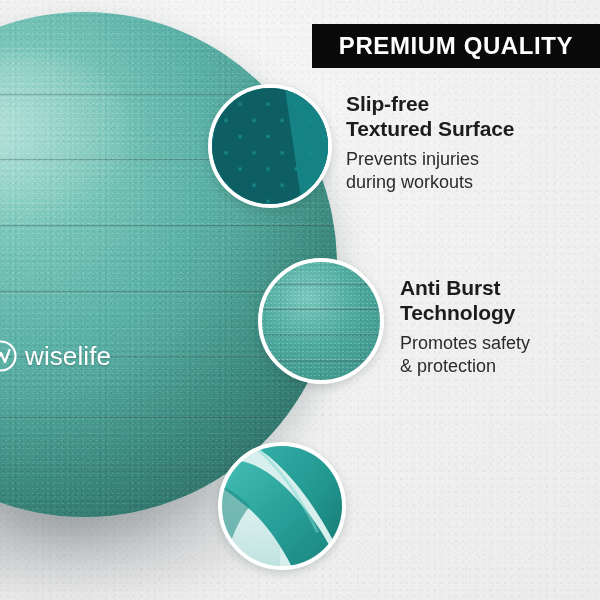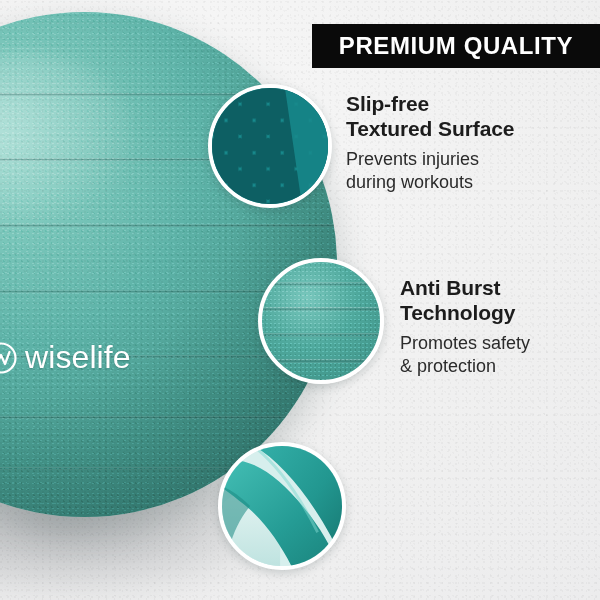--- a/index.html
+++ b/index.html
@@ -113,21 +113,21 @@
     left: -16px;
     top: 339px;
     display: flex;
     align-items: center;
     gap: 7px;
     z-index: 6;
   }
   #logo-mark { display: block; }
   #logo-word {
     color: #ffffff;
-    font-size: 32px;
+    font-size: 26px;
     letter-spacing: .1px;
     font-weight: 400;
     text-shadow: 0 1px 2px rgba(20,60,58,.35);
   }
 
   
   #banner {
     position: absolute;
     left: 312px;
     top: 24px;

